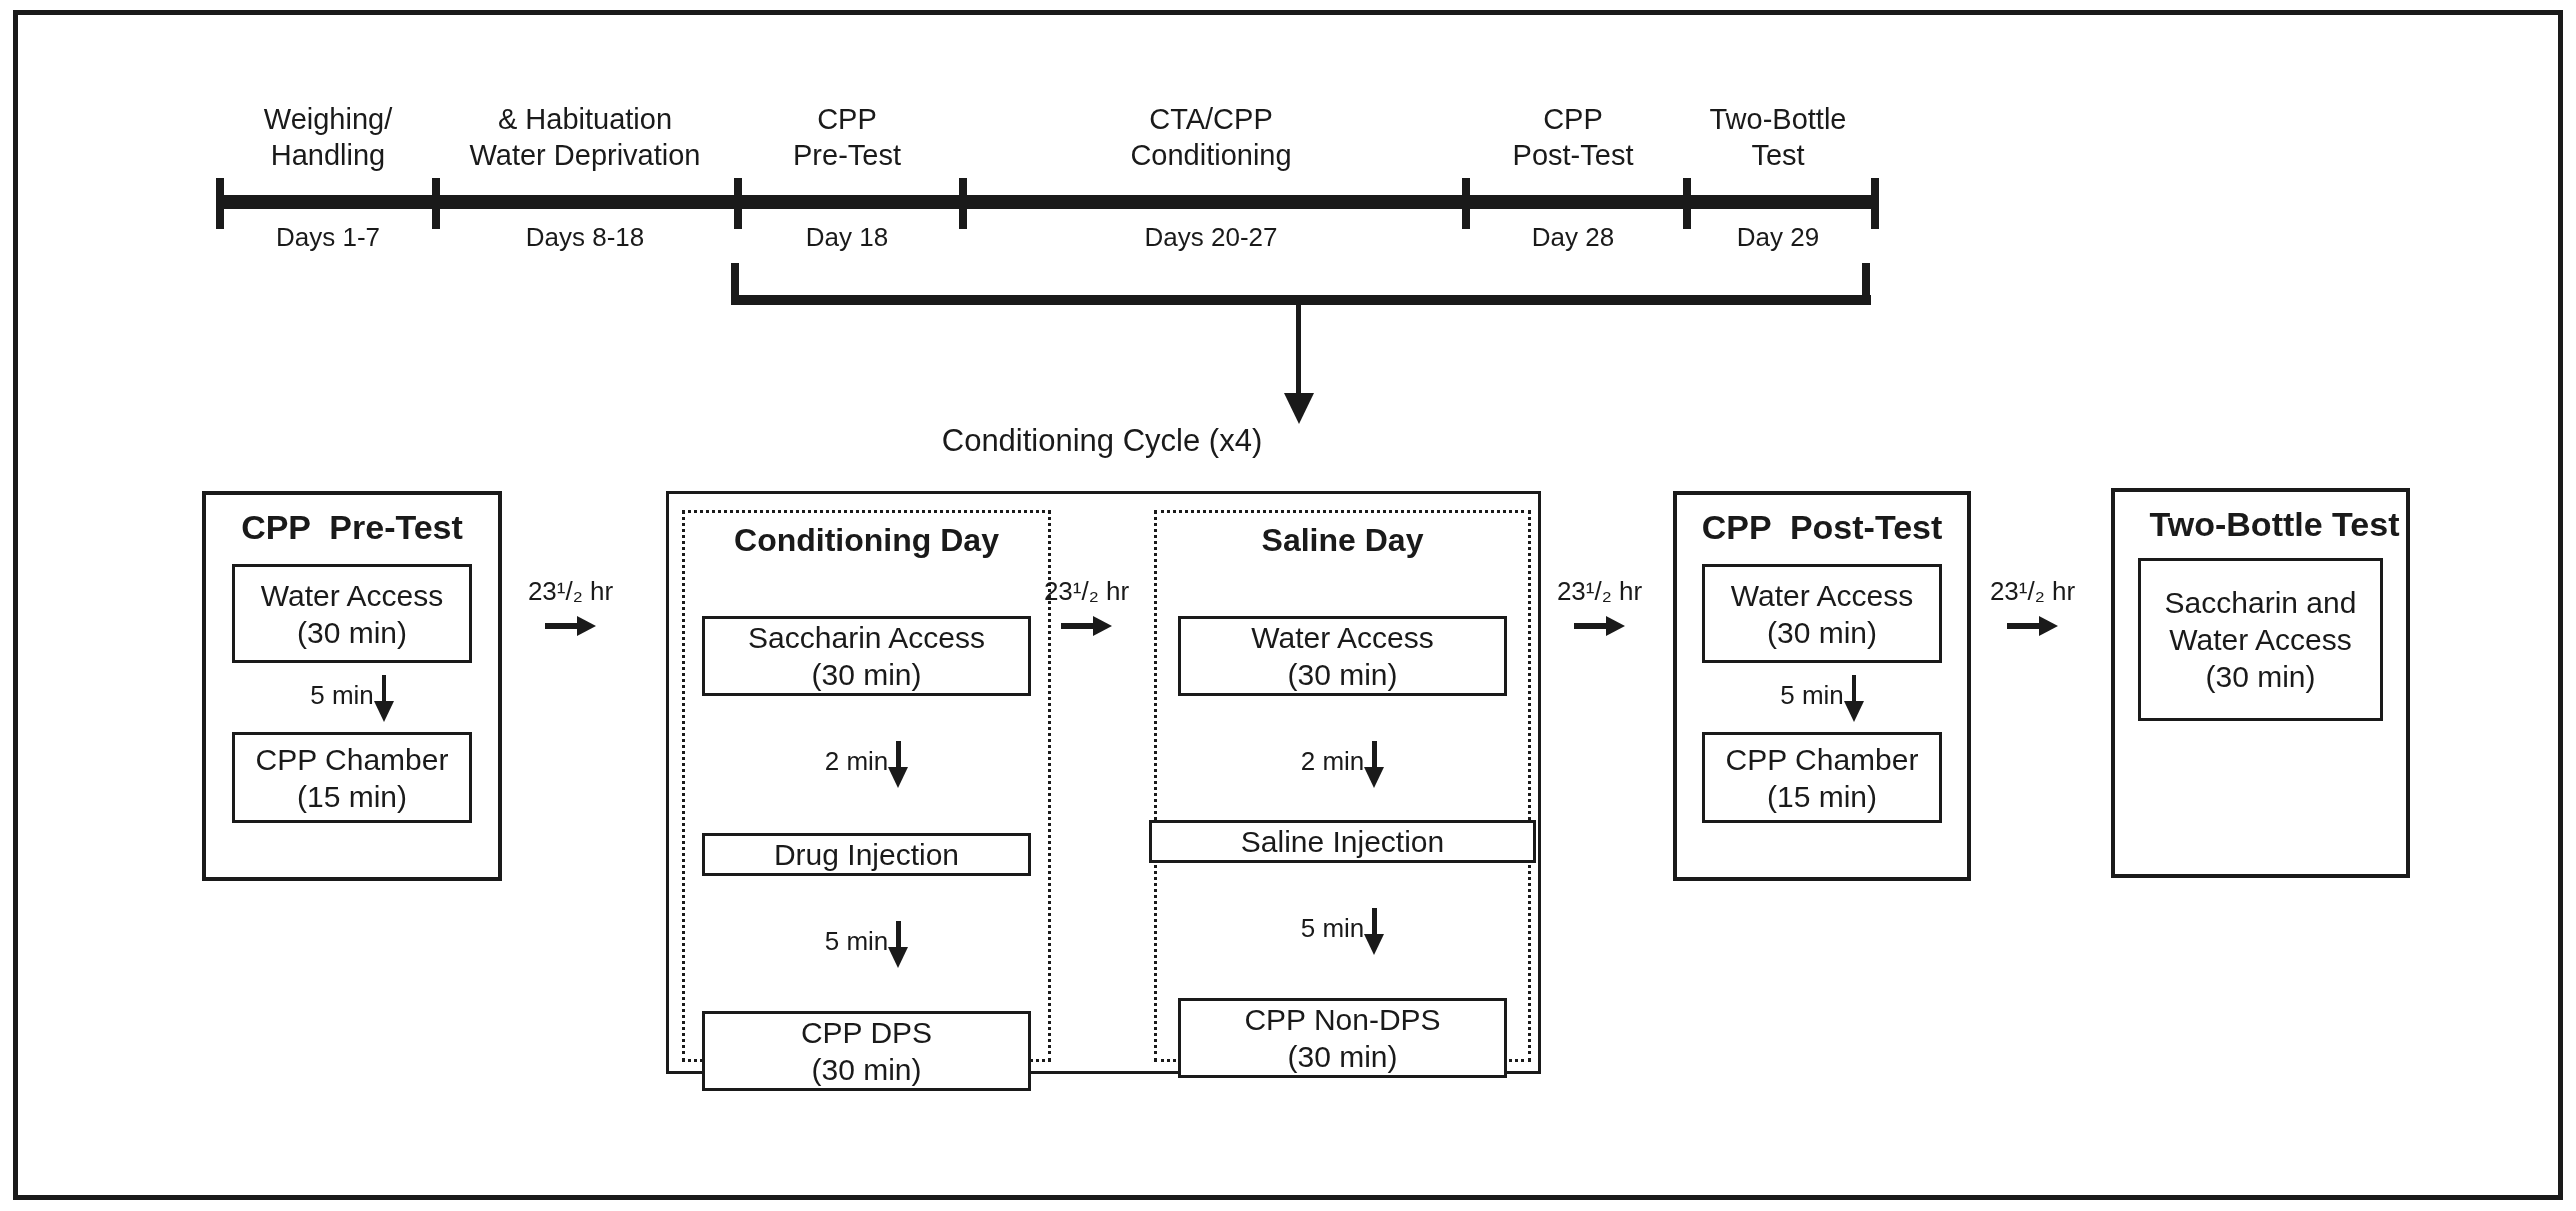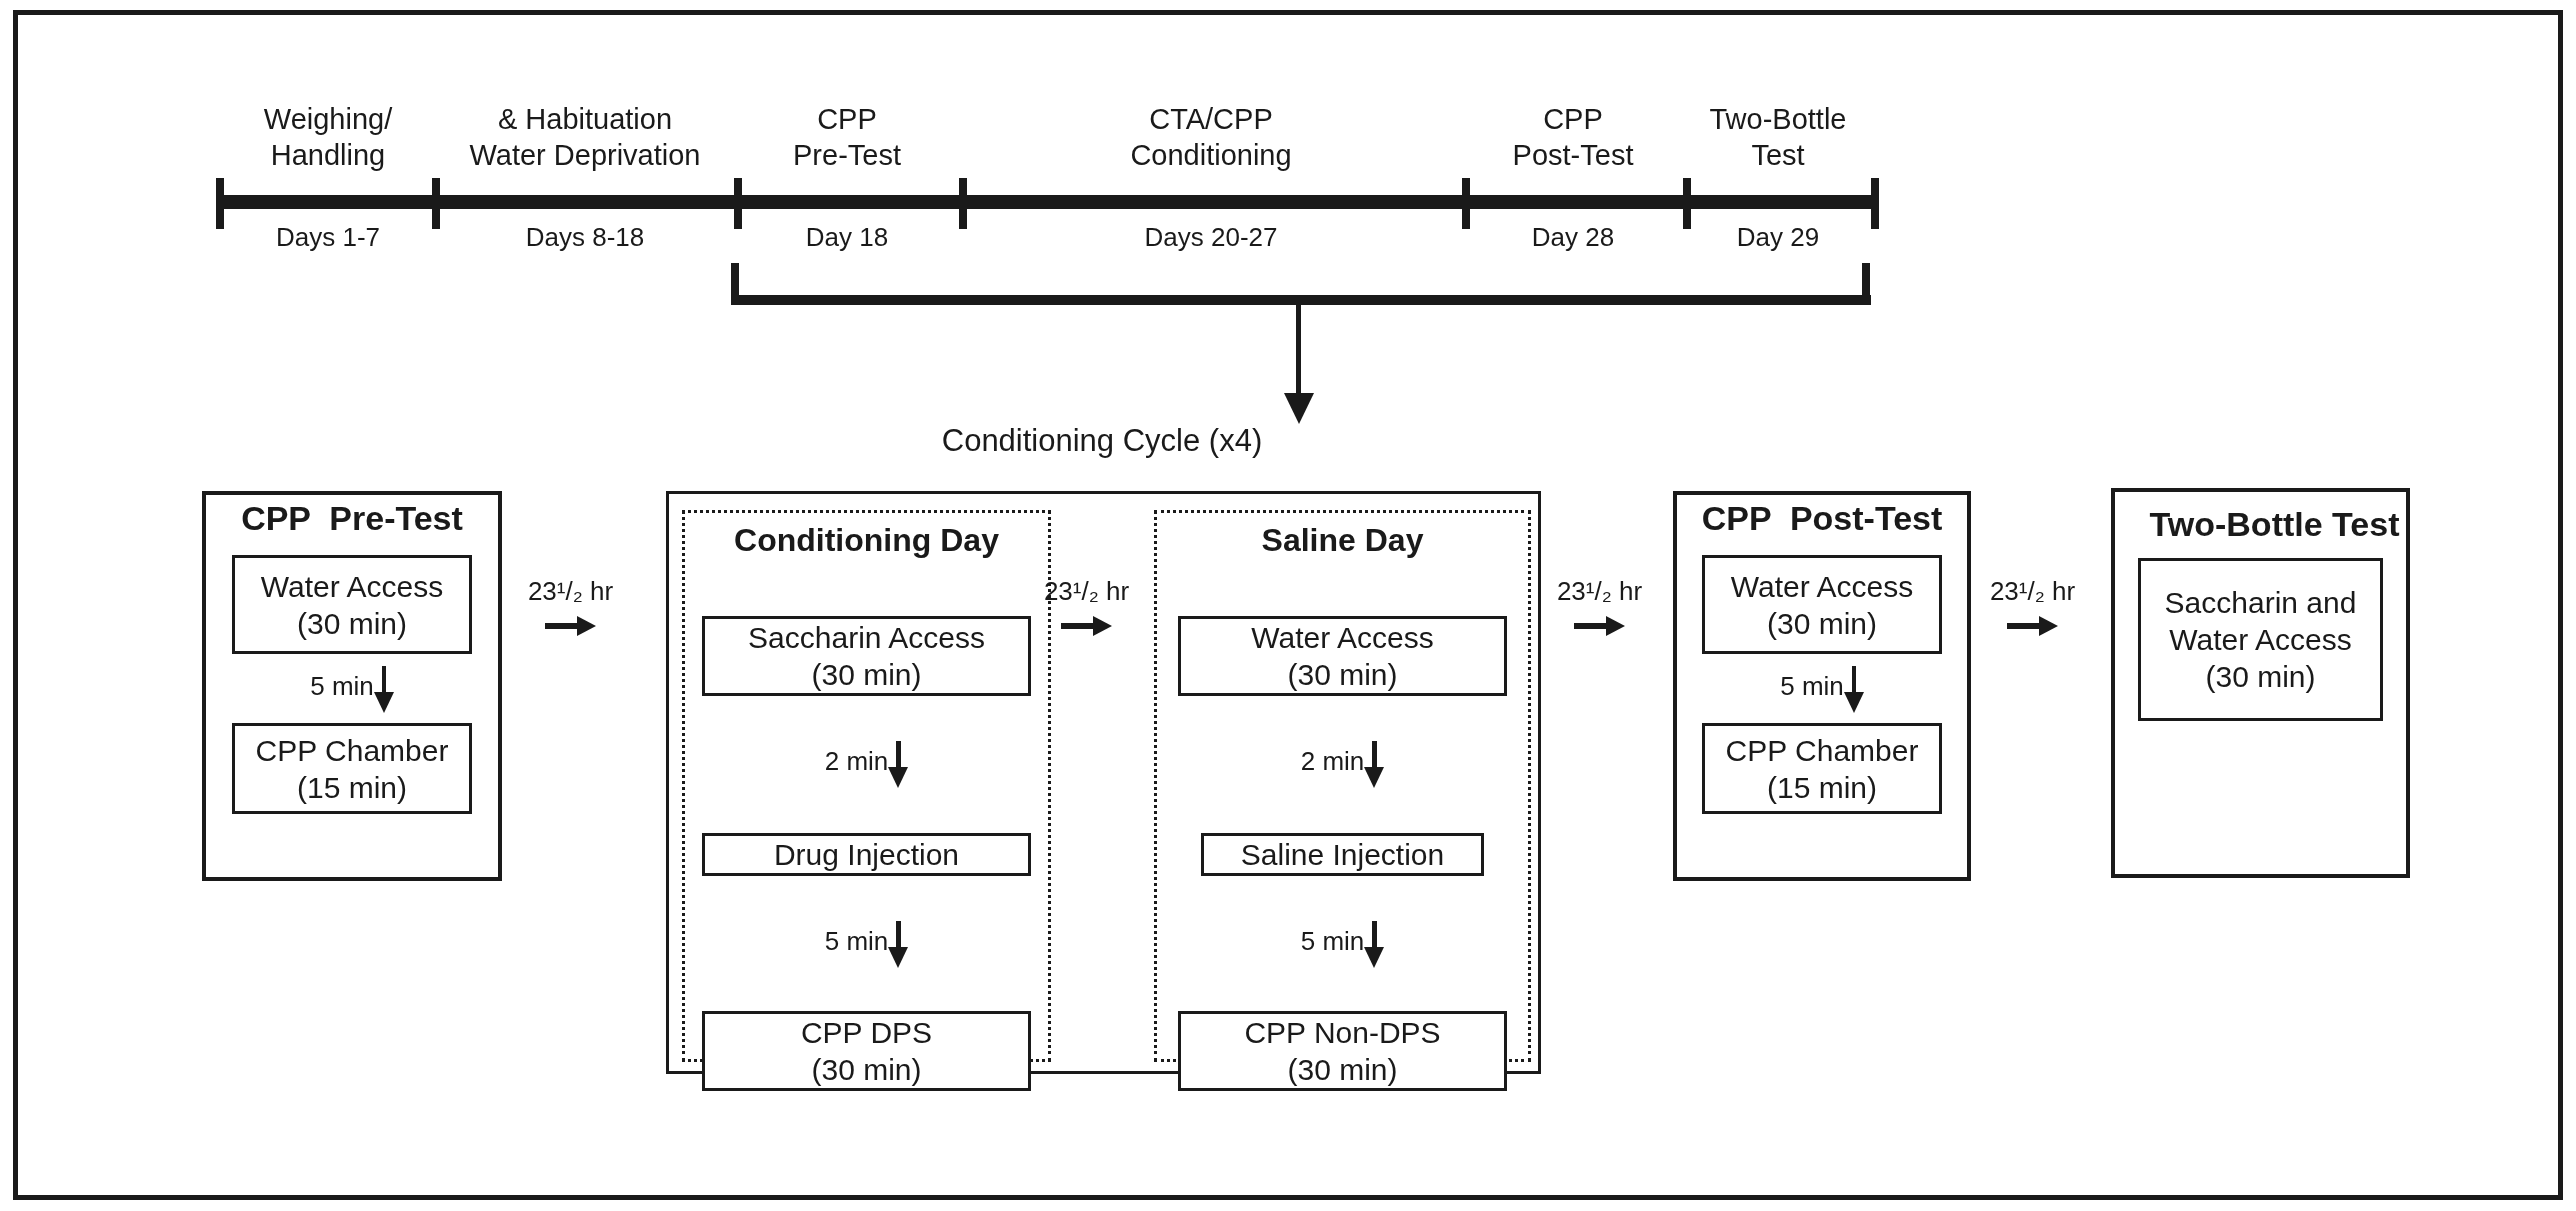--- a/index.html
+++ b/index.html
@@ -18,21 +18,21 @@
   
   .br-bar{position:absolute;left:731px;top:295px;width:1140px;height:10.4px;background:#1a1a1a;}
   .br-tick{position:absolute;top:263px;width:8.4px;height:42px;background:#1a1a1a;}
   .br-stem{position:absolute;left:1296px;top:305px;width:4.5px;height:89px;background:#1a1a1a;}
   .br-head{position:absolute;left:1284px;top:393px;width:0;height:0;
     border-left:15px solid transparent;border-right:15px solid transparent;border-top:31px solid #1a1a1a;}
   .cycle-title{position:absolute;left:875px;top:423px;width:454px;text-align:center;font-size:31px;}
   
   .panel{position:absolute;border:4.5px solid #1a1a1a;background:#ffffff;box-sizing:border-box;
     display:flex;flex-direction:column;align-items:center;}
-  .panel-title{font-size:34px;font-weight:bold;white-space:pre;margin-top:4px;}
+  .panel-title{font-size:34px;font-weight:bold;white-space:pre;margin-top:13px;}
   .step-box{border:3.9px solid #1a1a1a;box-sizing:border-box;background:#ffffff;
     display:flex;flex-direction:column;align-items:center;justify-content:center;
     font-size:30px;line-height:37px;text-align:center;}
   .delay{display:flex;flex-direction:row;align-items:center;}
   .delay-label{font-size:26px;margin-bottom:5.2px;}
   .down-arrow{display:flex;flex-direction:column;align-items:center;}
   .down-arrow .stem{width:4.5px;height:26px;background:#1a1a1a;}
   .down-arrow .head{width:0;height:0;border-left:10.4px solid transparent;border-right:10.4px solid transparent;border-top:21px solid #1a1a1a;}
   .container-box{position:absolute;left:666px;top:491px;width:875px;height:583px;
     border:3.9px solid #1a1a1a;box-sizing:border-box;background:#ffffff;}
@@ -164,21 +164,21 @@
         <div>Water Access</div>
         <div>(30 min)</div>
       </div>
       <div class="delay" style="margin-top:13px;">
         <div class="delay-label">2 min</div>
         <div class="down-arrow">
             <div class="stem"></div>
             <div class="head"></div>
           </div>
       </div>
-      <div class="step-box" style="width:283px;height:91px;margin-top:13px;">
+      <div class="step-box" style="width:387px;height:91px;">
         <div>Saline Injection</div>
       </div>
       <div class="delay" style="margin-top:13px;">
         <div class="delay-label">5 min</div>
         <div class="down-arrow">
             <div class="stem"></div>
             <div class="head"></div>
           </div>
       </div>
       <div class="step-box" style="width:329px;height:96px;margin-top:11.7px;">

